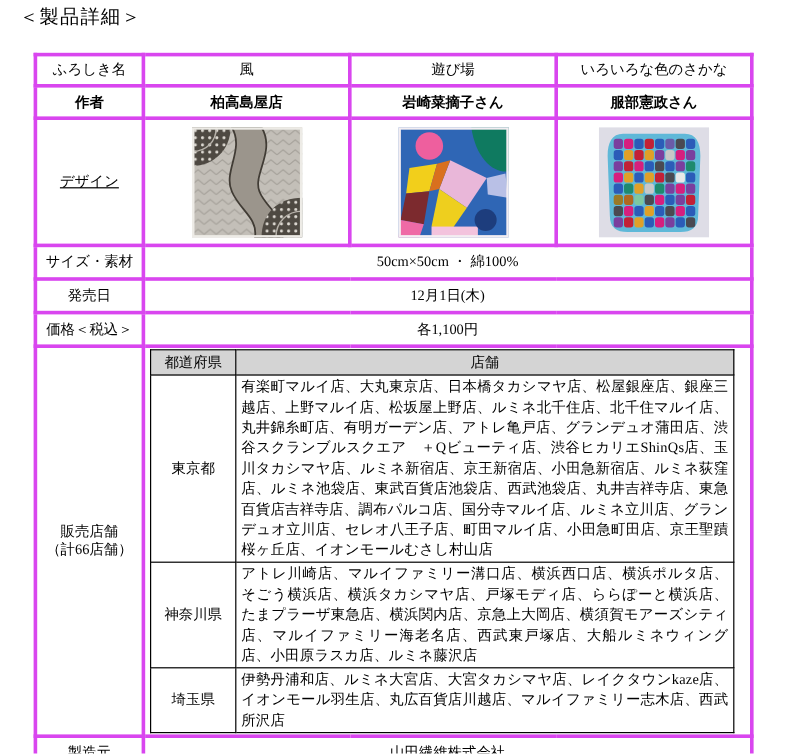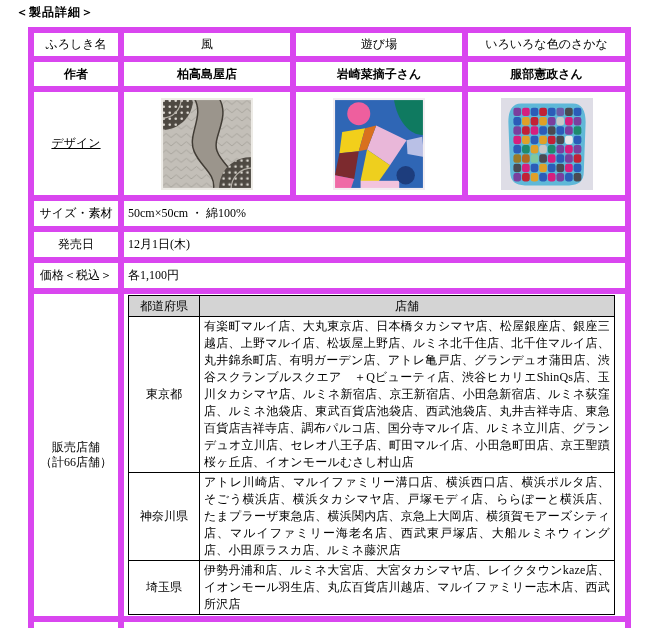--- a/index.html
+++ b/index.html
@@ -1,34 +1,34 @@
 <!DOCTYPE html>
 <html lang="ja"><head>
 <meta charset="utf-8">
 <style>
   html,body{margin:0;padding:0;background:#ffffff;}
   body{
     width:656px;height:628px;overflow:hidden;color:#000;
     font-family:"Liberation Serif","DejaVu Serif",serif;
   }
   .page-title{
-    font-size:12px;font-weight:700;letter-spacing:1px;
-    margin:4px 0 6px 16px;
+    font-size:16px;font-weight:400;letter-spacing:1px;
+    margin:4px 0 19px 16px;
   }
   table.outer{
     border-collapse:collapse;table-layout:fixed;
     margin-left:28px;width:597px;
   }
   table.outer td{
-    border:6px solid #d946ef;font-size:12px;padding:1px 4px;
+    border:3px solid #d946ef;font-size:12px;padding:1px 4px;
     vertical-align:middle;
   }
   td.lbl{text-align:center;padding:1px 2px;}
   td.ctr{text-align:center;}
-  td.val{text-align:left;padding-left:7px;margin-top:45px;}
+  td.val{text-align:center;padding-left:7px;margin-top:45px;}
   tr.r-name td{height:21px;}
   tr.r-author td{height:22px;font-weight:bold;}
   tr.r-design td{height:101px;text-decoration:underline;}
   tr.r-small td{height:23px;}
   td.design-cell{text-align:center;vertical-align:middle;padding:4px 0;}
   td.stores-cell{padding:3px 2px 3px 8px;vertical-align:top;}
   .lbl-2line span{display:block;line-height:15px;}
 
   table.inner{
     border-collapse:collapse;table-layout:fixed;width:486px;

